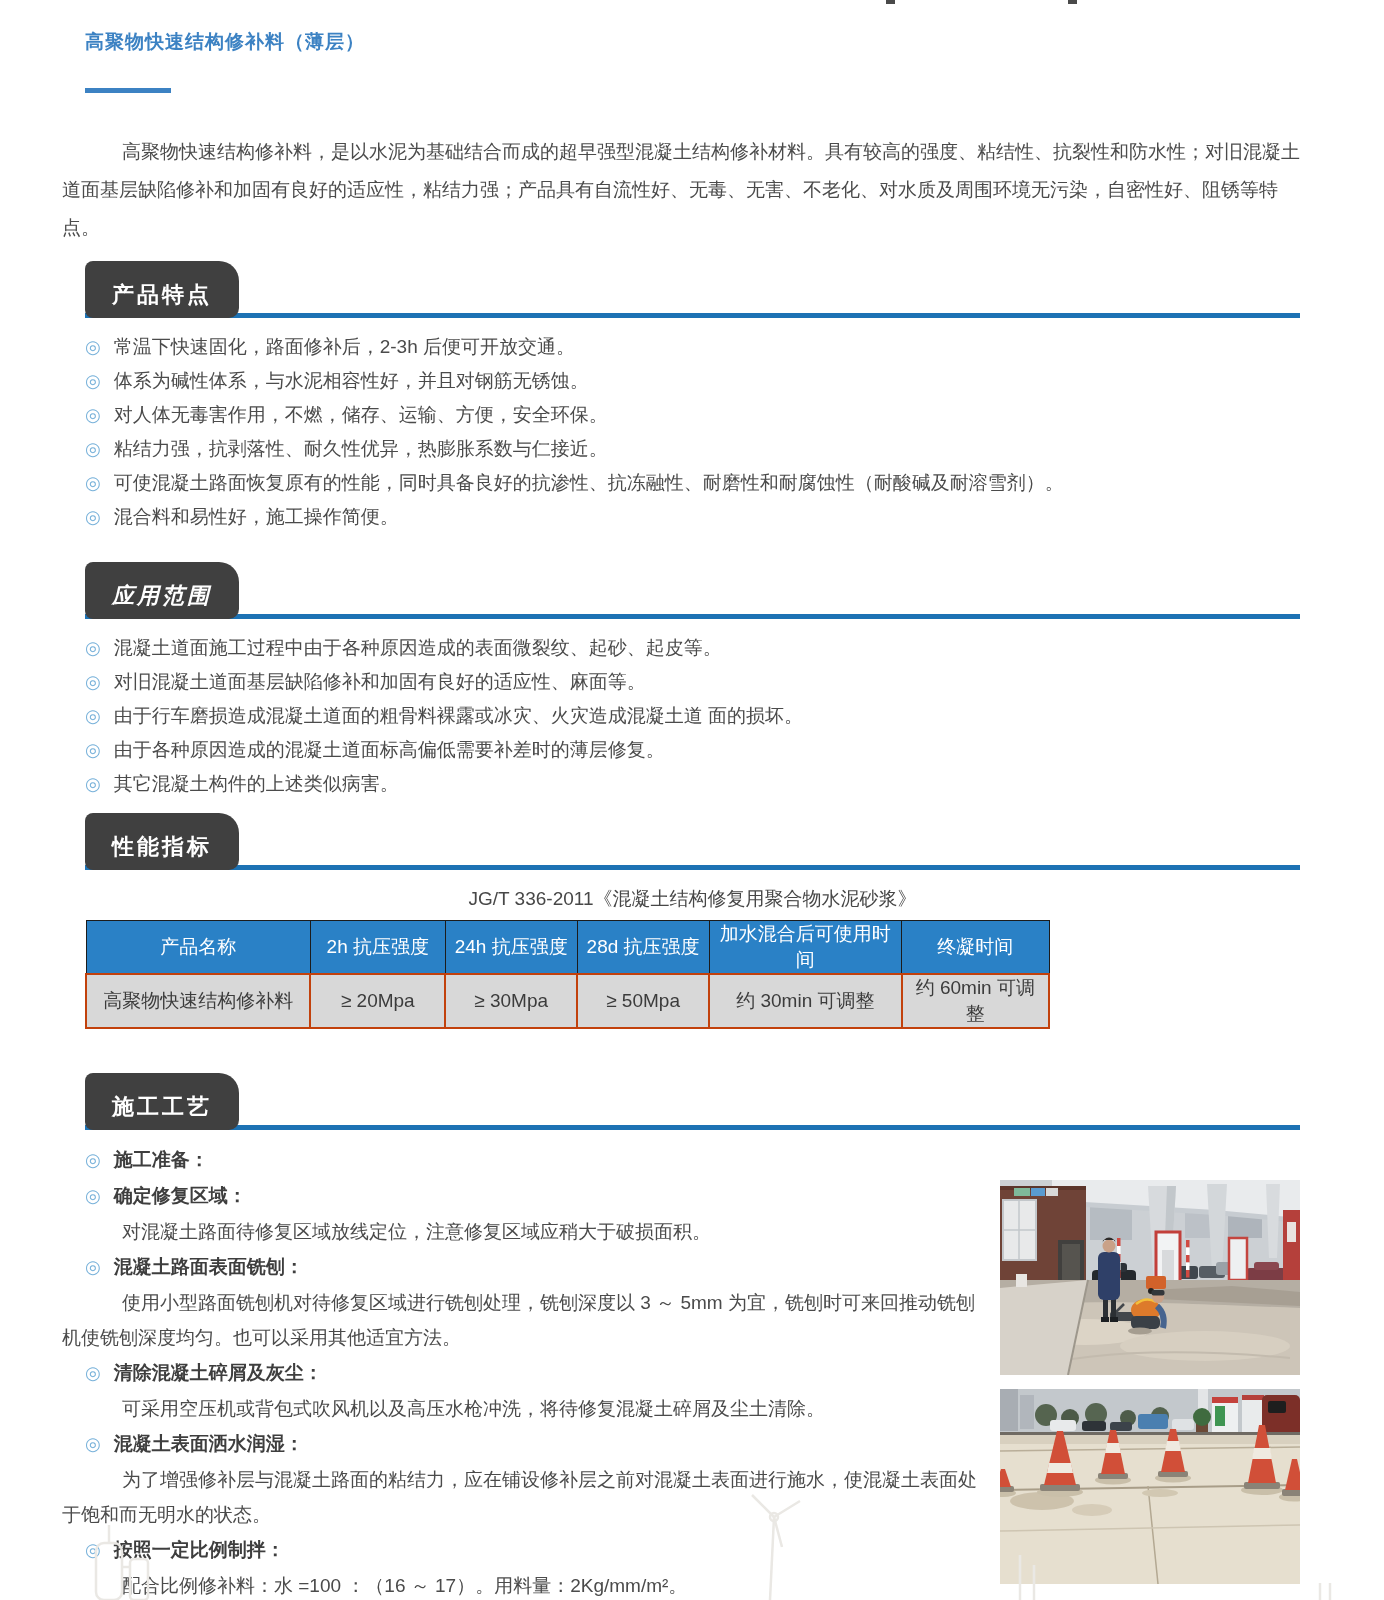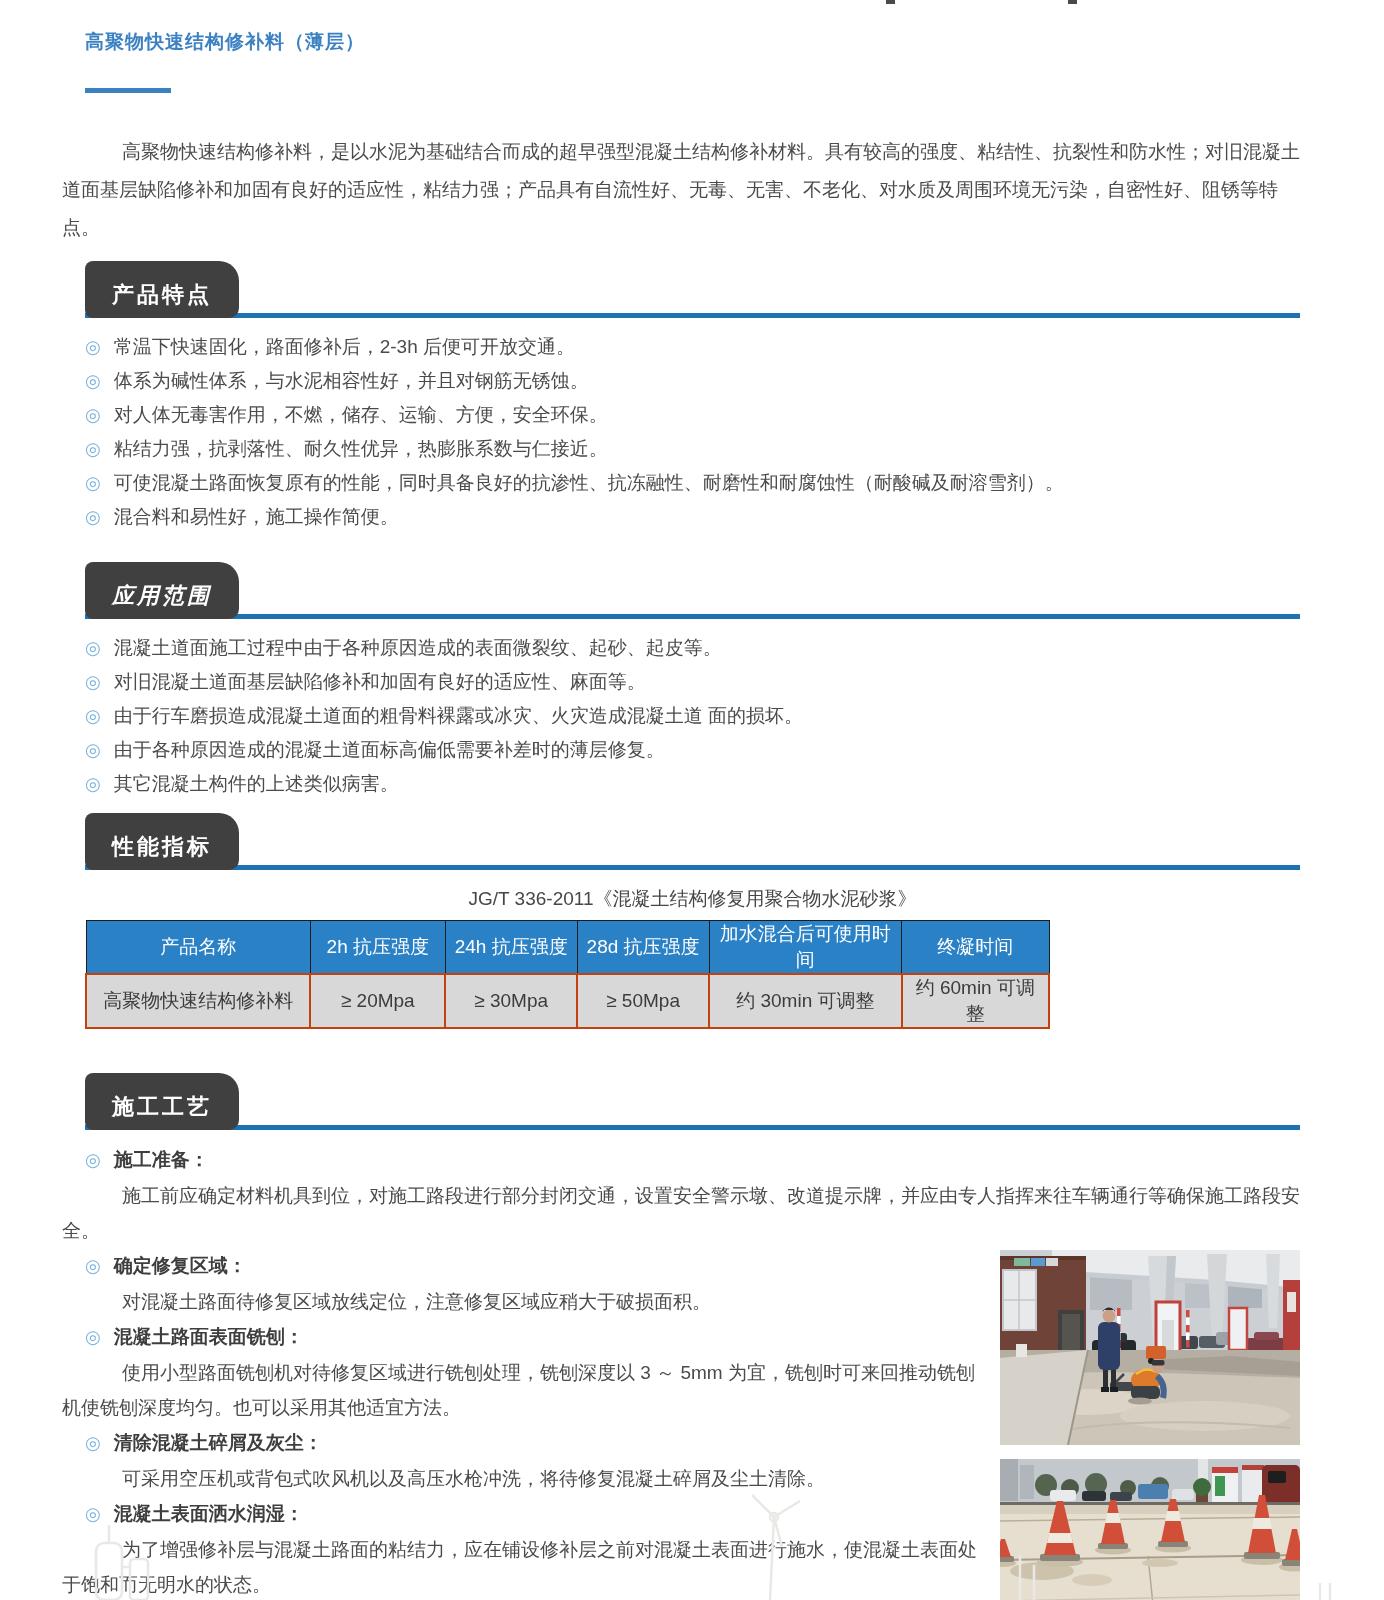--- a/index.html
+++ b/index.html
@@ -170,21 +170,20 @@
       <div class="sec-head mt44">
         <span class="badge">施工工艺</span>
         <div class="rule"></div>
       </div>
       <div class="steps">
 
         <div class="step-label">
             <span class="bullet">◎</span>
             <span>施工准备：</span>
           </div>
-        <p class="step-text">施工前应确定材料机具到位，对施工路段进行部分封闭交通，设置安全警示墩、改道提示牌，并应由专人指挥来往车辆通行等确保施工路段安全。</p>
 
         <div class="photo-col">
 
           <svg class="photo" viewBox="0 0 300 195" xmlns="http://www.w3.org/2000/svg">
             <rect x="0" y="0" width="300" height="110" fill="#ccd0d4"></rect>
             <rect x="90" y="26" width="42" height="34" fill="#b6bcc2"></rect>
             <rect x="228" y="18" width="34" height="40" fill="#aeb4bb"></rect>
             <rect x="185" y="32" width="30" height="26" fill="#bcc1c7"></rect>
             <path d="M52,0 L300,0 L300,40 L215,32 L52,22 Z" fill="#e9ebed"></path>
             <path d="M52,20 L215,30 L300,38 L300,43 L215,35 L52,25 Z" fill="#c7ccd1"></path>

